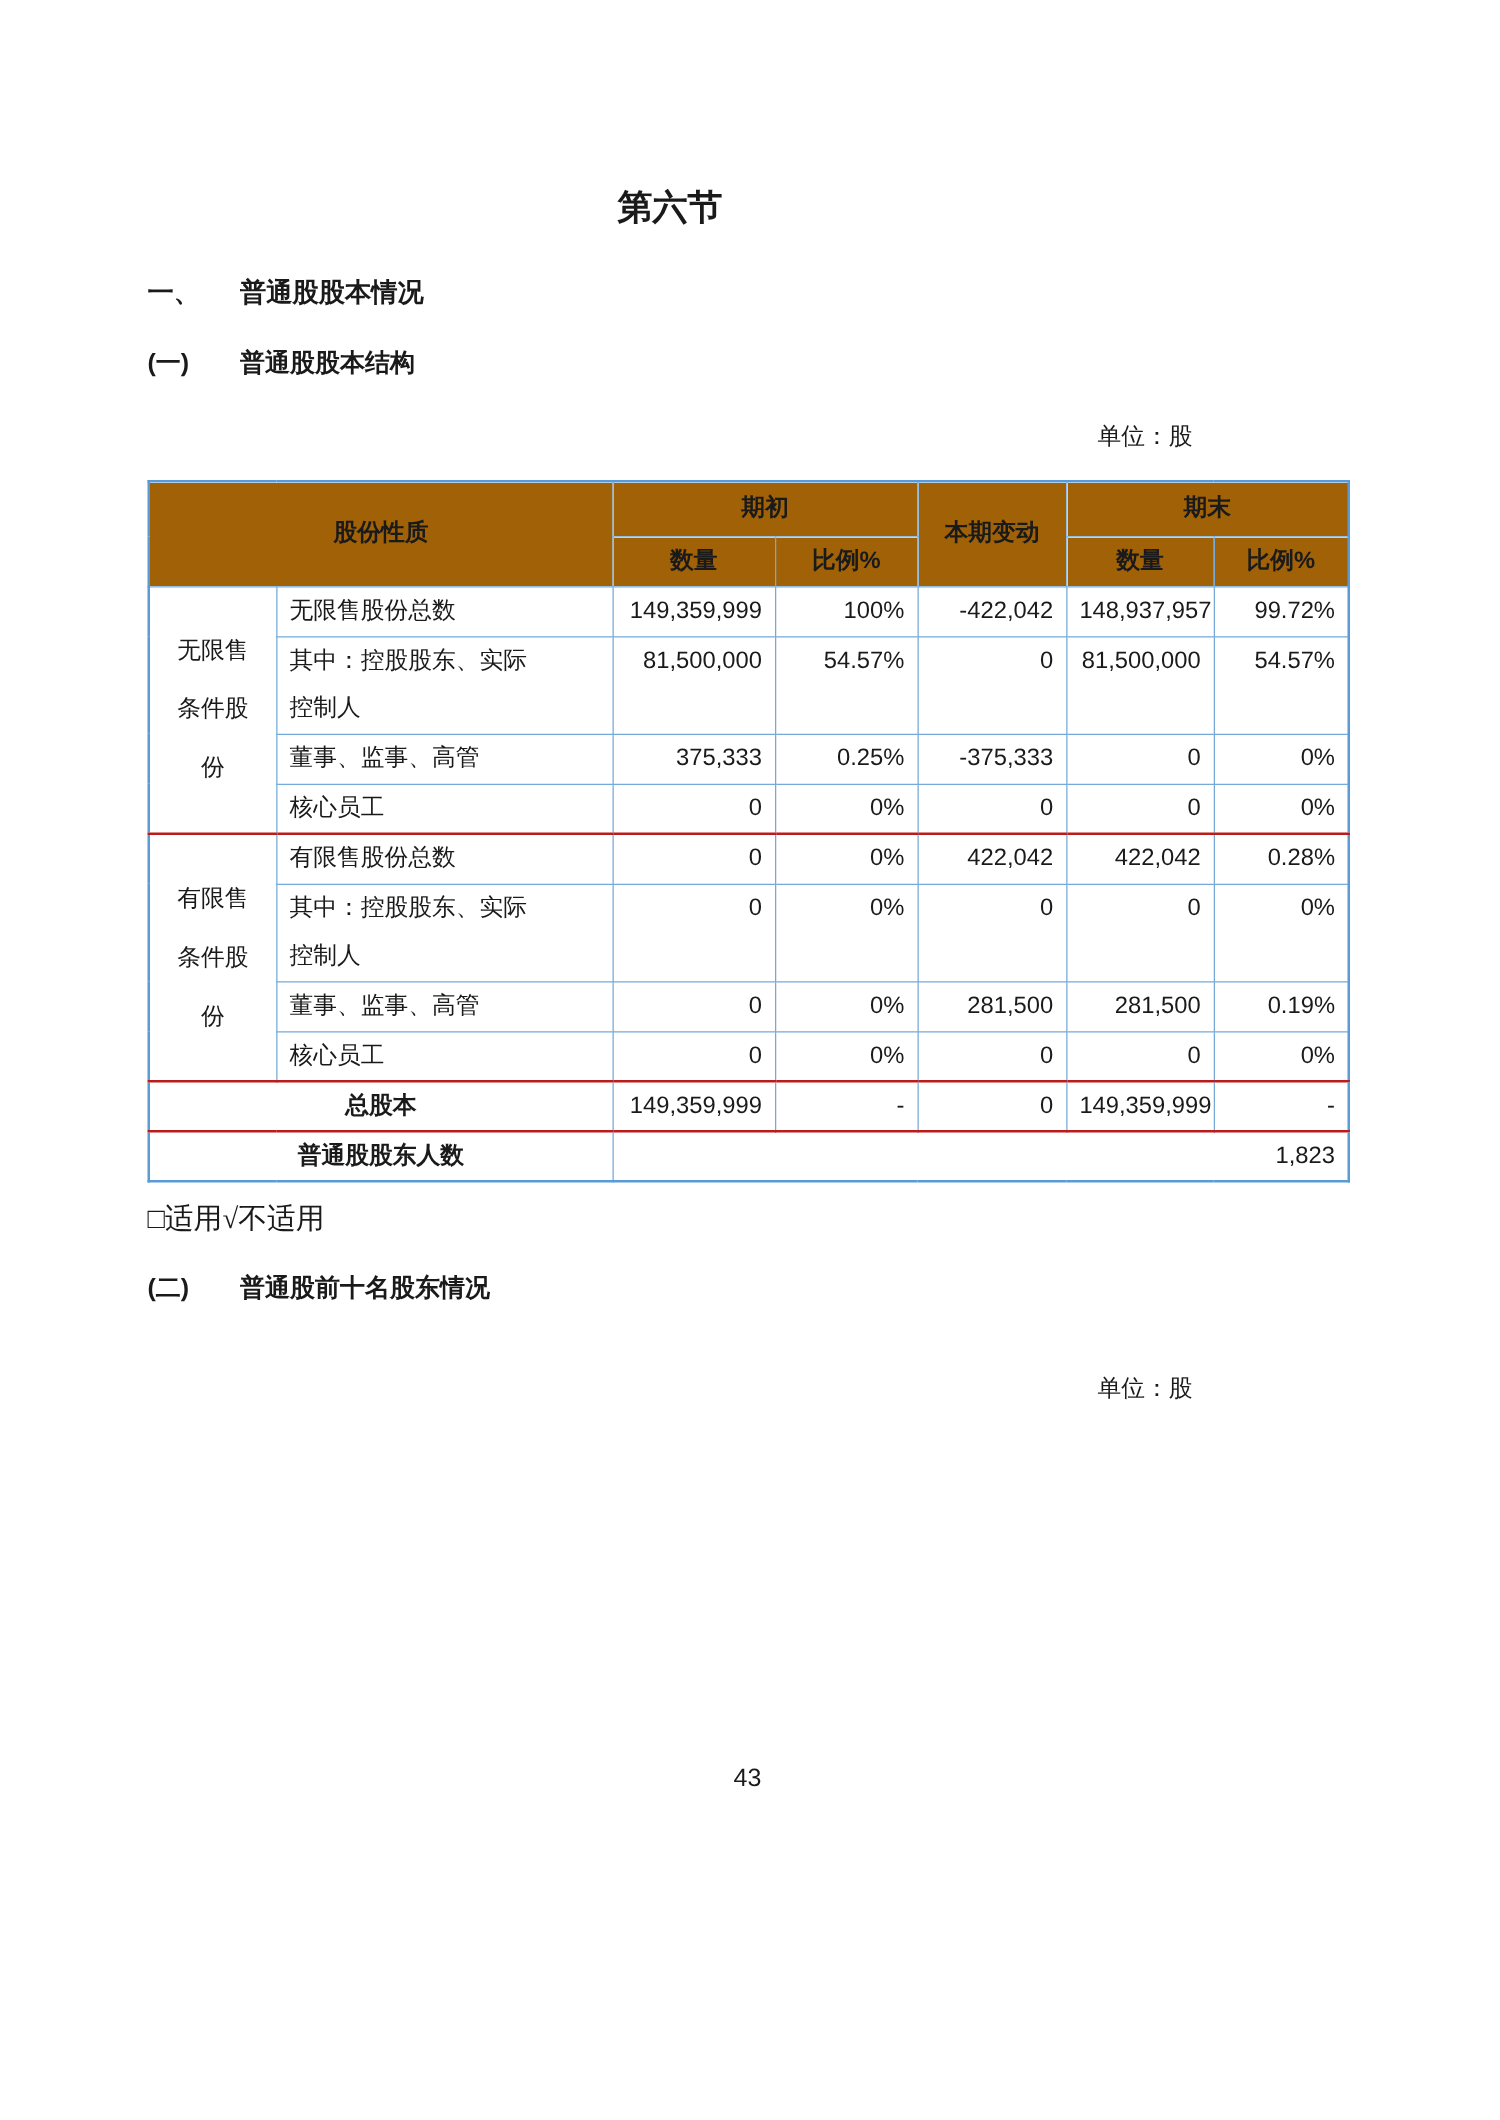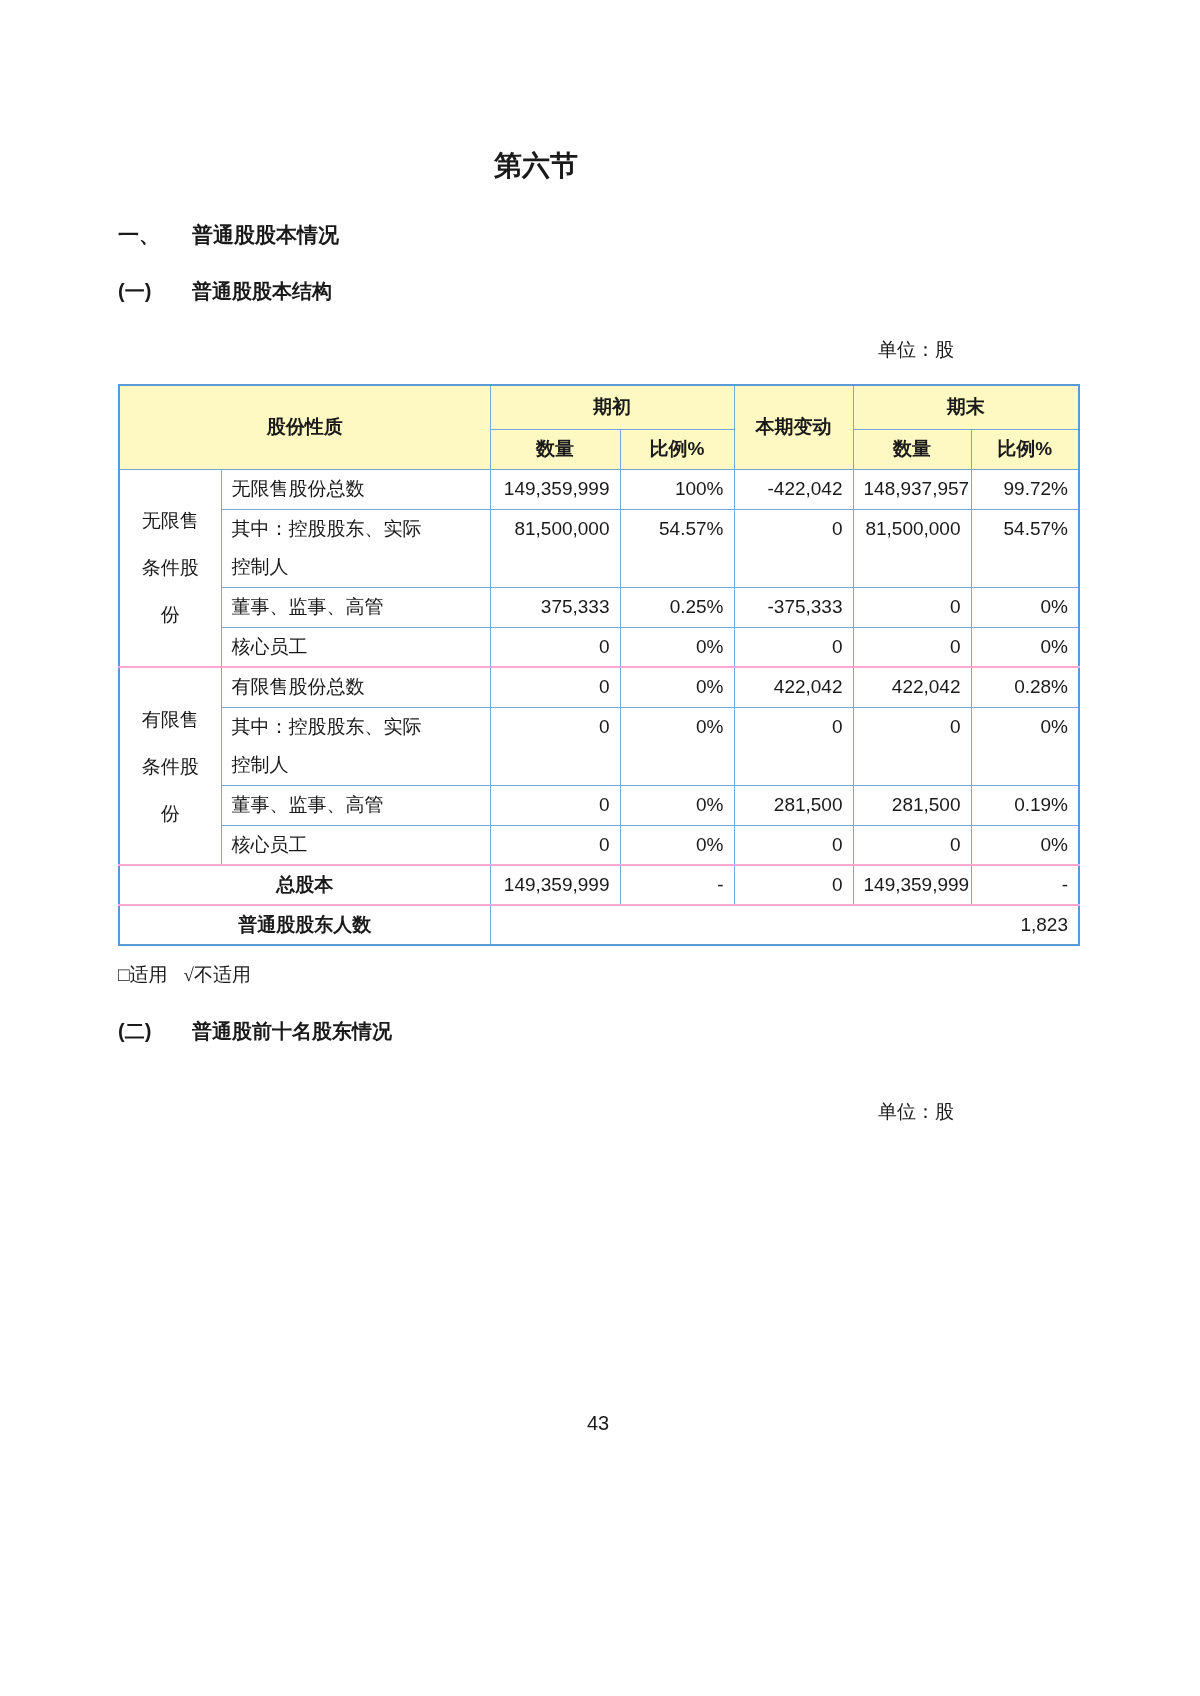--- a/index.html
+++ b/index.html
@@ -48,54 +48,54 @@
     border:2px solid #5b9bd5;
   }
   .share-table td{
     border:1px solid #74a9d8;
     padding:0 10px;
     line-height:38px;
     vertical-align:top;
     overflow:hidden;
   }
   .share-table tr.hrow td{
-    background:#fef9c3;
+    background:#a16207;
     font-family:"Liberation Sans","DejaVu Sans",sans-serif;
     font-weight:bold;text-align:center;vertical-align:middle;
   }
   .share-table td.group-cell{
     text-align:center;vertical-align:middle;padding:0 4px;margin-top:46px;
   }
   .share-table td.group-cell .gspan{
     display:inline-block;width:62px;line-height:47px;
     text-align:center;word-break:break-all;
   }
   .share-table td.label-cell{text-align:left;}
   .share-table tr.tall td.label-cell{padding-right:52px;}
   .share-table td.num{
     text-align:right;
     font-family:"Liberation Sans","DejaVu Sans",sans-serif;
   }
-  .share-table tr.sep td{border-top:2px solid #f9a8d4;}
+  .share-table tr.sep td{border-top:2px solid #b91c1c;}
   .share-table td.total-label{
     text-align:center;font-weight:bold;
   }
   .share-table tr{height:40px;}
   .share-table tr.hrow1{height:44px;}
   .share-table tr.tall{height:78px;}
   .share-table tr.holders{height:38px;border-radius:15px;}
   .notes-heading{
     margin-top:24px;
     font-family:"Liberation Sans","DejaVu Sans",sans-serif;
     font-weight:bold;font-size:20px;line-height:26px;
   }
   .applicable-line{
     margin-top:16px;
-    font-size:19px;line-height:26px;
-    display:flex;gap:16px;
+    font-size:23px;line-height:26px;
+    display:flex;
   }
   .page-number{
     position:absolute;left:118px;top:1412px;width:960px;
     text-align:center;font-size:20px;
     font-family:"Liberation Sans","DejaVu Sans",sans-serif;
   }
 </style>
 </head>
 <body>
 

